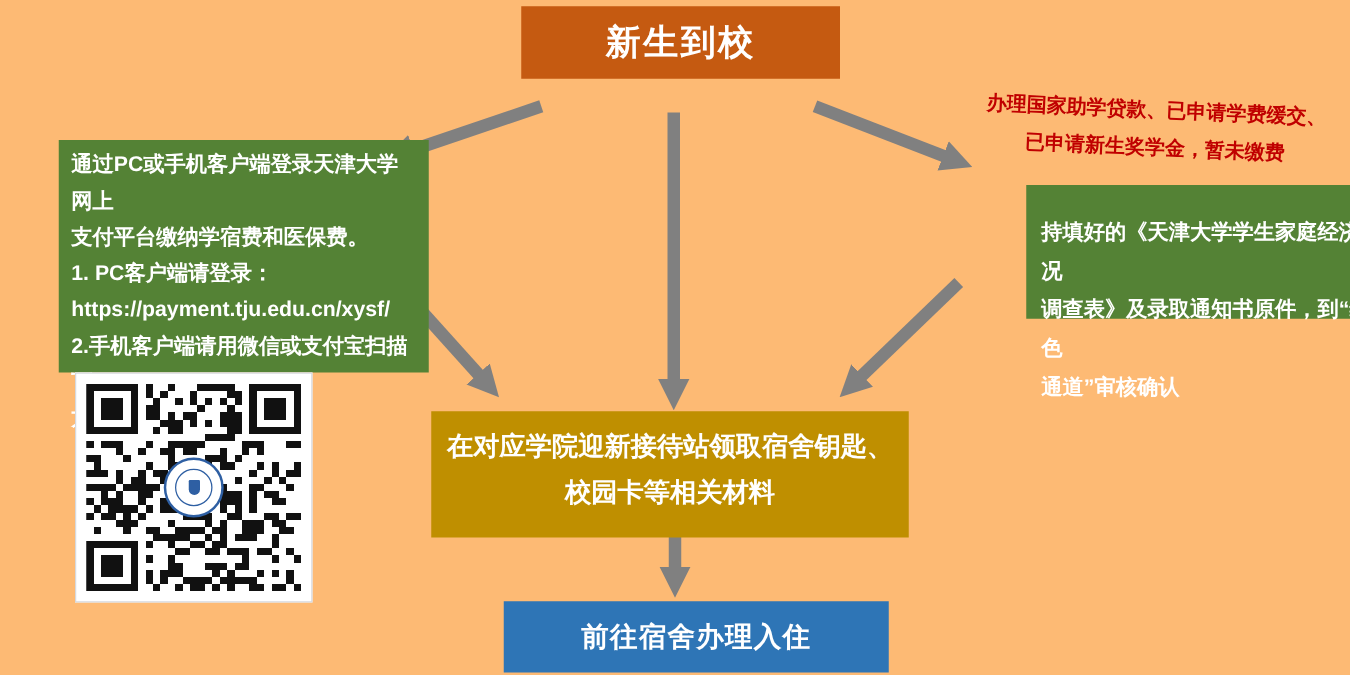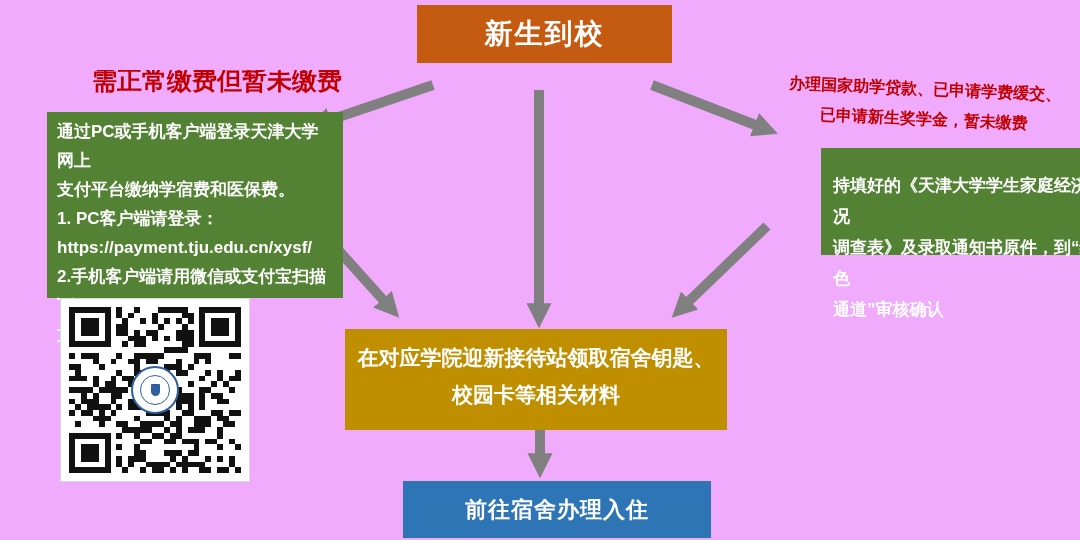--- a/index.html
+++ b/index.html
@@ -1,17 +1,17 @@
 <!DOCTYPE html>
 <html style="--node_orange: #C55A11; --node_green: #548235; --node_gold: #BF8F00; --node_blue: #2E75B6; --accent_red: #C00000; --arrow_gray: #808080;"><head>
 <meta charset="utf-8">
 <style>
   html,body{margin:0;padding:0;background:#ffffff;}
   #canvas{
-    position:relative;width:1080px;height:540px;background:#f0abfc;overflow:hidden;
+    position:relative;width:1080px;height:540px;background:#fdba74;overflow:hidden;
     font-family:"Liberation Sans","DejaVu Sans",sans-serif;
   }
   #arrows{position:absolute;left:0;top:0;width:1080px;height:540px;}
   .node{
     position:absolute;color:#ffffff;font-weight:700;box-sizing:border-box;
   }
   .ml{white-space:pre-line;}
   .orange{
     left:417px;top:5px;width:255px;height:58px;background:var(--node_orange,#C55A11);
     font-size:28px;line-height:58px;text-align:center;letter-spacing:2px;
@@ -76,23 +76,20 @@
     <line x1="433" y1="85" x2="327" y2="121" stroke="#808080" stroke-width="10" marker-end="url(#ah)"></line>
     <line x1="652" y1="85" x2="758" y2="126" stroke="#808080" stroke-width="10" marker-end="url(#ah)"></line>
     <line x1="539" y1="90" x2="539" y2="307" stroke="#808080" stroke-width="10" marker-end="url(#ah)"></line>
     <line x1="313" y1="222" x2="385" y2="302" stroke="#808080" stroke-width="10" marker-end="url(#ah)"></line>
     <line x1="767" y1="226" x2="687" y2="303" stroke="#808080" stroke-width="10" marker-end="url(#ah)"></line>
     <line x1="540" y1="424" x2="540" y2="457" stroke="#808080" stroke-width="10" marker-end="url(#ah)"></line>
   </svg>
 
   <div class="node orange">新生到校</div>
 
-  <div id="unpaid" class="redlabel">
-    <span class="clip">需正常缴费但暂未缴费</span>
-  </div>
 
   <div id="payins" class="node green ml">通过PC或手机客户端登录天津大学网上
 支付平台缴纳学宿费和医保费。
 1. PC客户端请登录：
 https://payment.tju.edu.cn/xysf/
 2.手机客户端请用微信或支付宝扫描下
 方二维码</div>
 
   <div id="loancond" class="redlabel ml">办理国家助学贷款、已申请学费缓交、
 已申请新生奖学金，暂未缴费</div>

